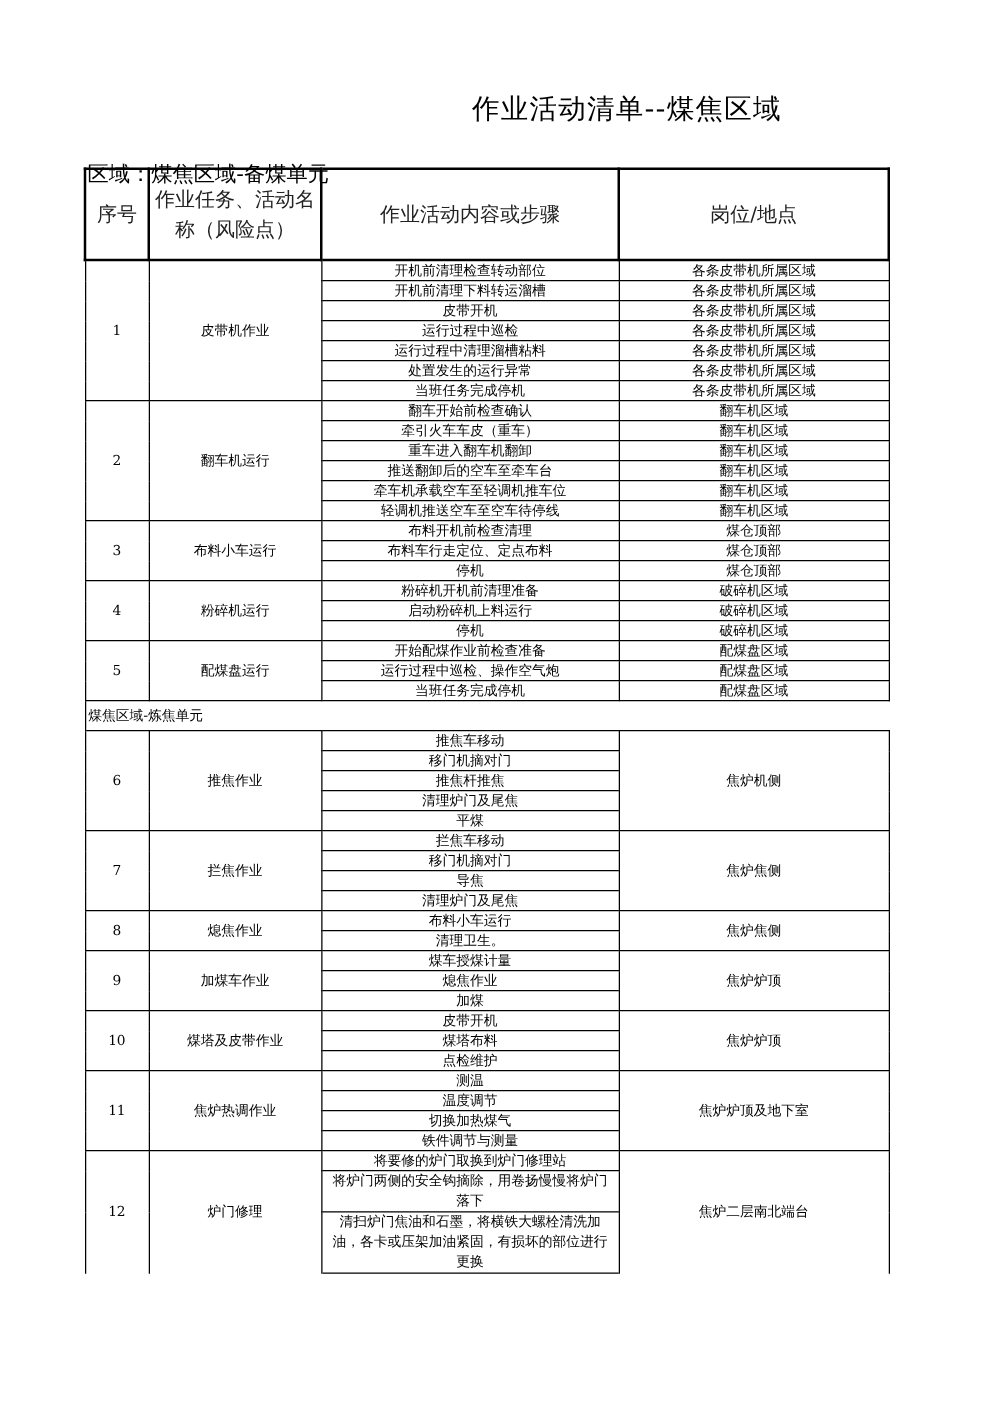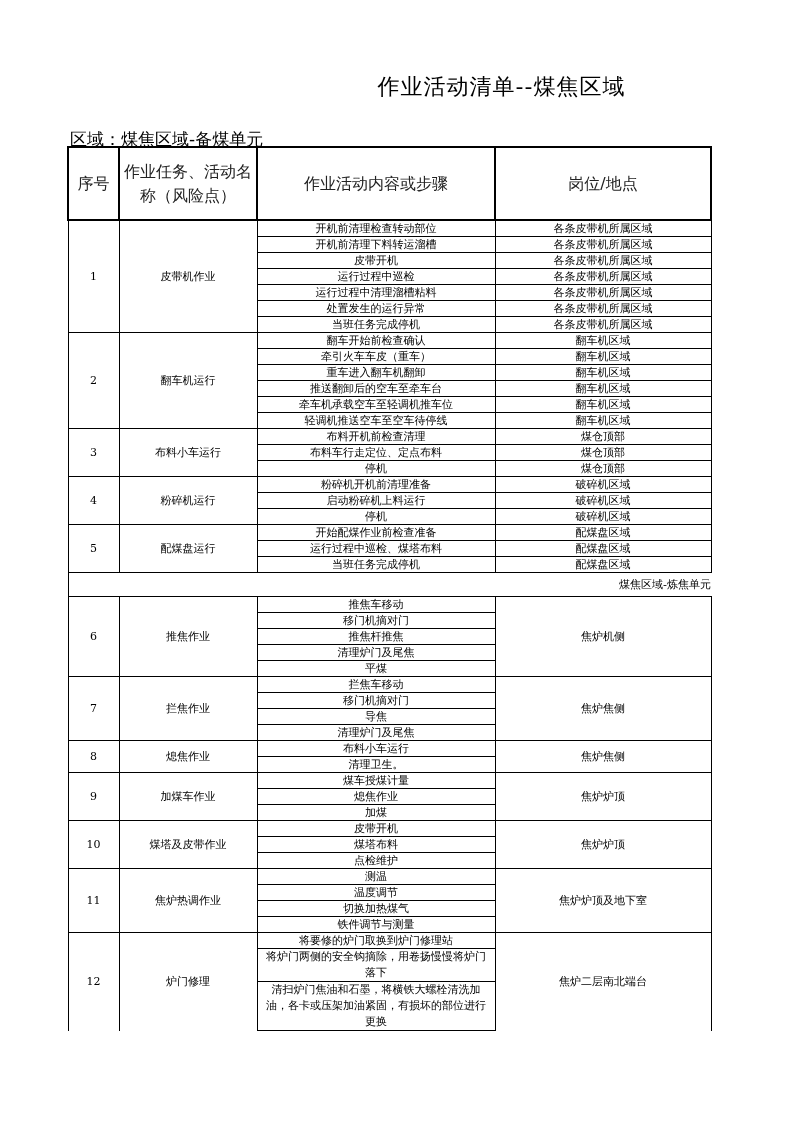--- a/index.html
+++ b/index.html
@@ -10,33 +10,33 @@
            padding-left: 210px; box-sizing: border-box; letter-spacing: 1px; }
   .area-label { position: absolute; left: 70px; top: 128px;
                 font-family: "DejaVu Sans", "Liberation Sans", sans-serif; font-size: 17px; }
   table { position: absolute; left: 67px; border-collapse: collapse; table-layout: fixed; }
   td { padding: 0; text-align: center; vertical-align: middle; overflow: hidden; white-space: nowrap; }
   .hdr td { border: 2px solid #000; height: 71px; font-family: "DejaVu Sans", "Liberation Sans", sans-serif;
             font-size: 16px; color: #222; white-space: normal; line-height: 24px; }
   .body td { border: 1px solid #000; font-size: 11px; height: 15px; line-height: 15px; }
   .body td.seq, .body td.task { font-size: 11px; }
   .sec2 td.step { border: 1px solid #000; border-top-width: 1.5px; }
-  .section-head { font-family: "DejaVu Sans", "Liberation Sans", sans-serif; font-size: 17px; text-align: right;
+  .section-head { font-family: "DejaVu Sans", "Liberation Sans", sans-serif; font-size: 17px; text-align: left;
                   border: none !important; border-left: 1px solid #000 !important; height: 23px !important;
                   line-height: 23px !important; padding-left: 2px !important; }
   .wrap { white-space: normal !important; line-height: 16px !important; padding: 0 4px !important; }
   .noborder-bottom { border-bottom: none !important; }
 </style>
 </head>
 <body>
 
 <div class="title">作业活动清单--煤焦区域</div>
 <div class="area-label">区域：煤焦区域-备煤单元</div>
 
-<table style="top:146px;">
+<table style="top:134px;">
   <colgroup>
     <col style="width:51px">
       <col style="width:138px">
       <col style="width:238px">
       <col style="width:216px">
   </colgroup>
   <tbody>
     <tr class="hdr">
       <td>序号</td>
       <td>作业任务、活动名称（风险点）</td>
@@ -129,21 +129,21 @@
         <td class="step">停机</td>
         <td class="loc">破碎机区域</td>
       </tr>
       <tr>
         <td rowspan="3" class="seq">5</td>
         <td rowspan="3" class="task">配煤盘运行</td>
         <td class="step">开始配煤作业前检查准备</td>
         <td class="loc">配煤盘区域</td>
       </tr>
       <tr>
-        <td class="step">运行过程中巡检、煤塔布料</td>
+        <td class="step">运行过程中巡检、操作空气炮</td>
         <td class="loc">配煤盘区域</td>
       </tr>
       <tr>
         <td class="step">当班任务完成停机</td>
         <td class="loc">配煤盘区域</td>
       </tr>
     </tbody>
   <tbody class="body">
     <tr>
       <td colspan="4" class="section-head">煤焦区域-炼焦单元</td>

